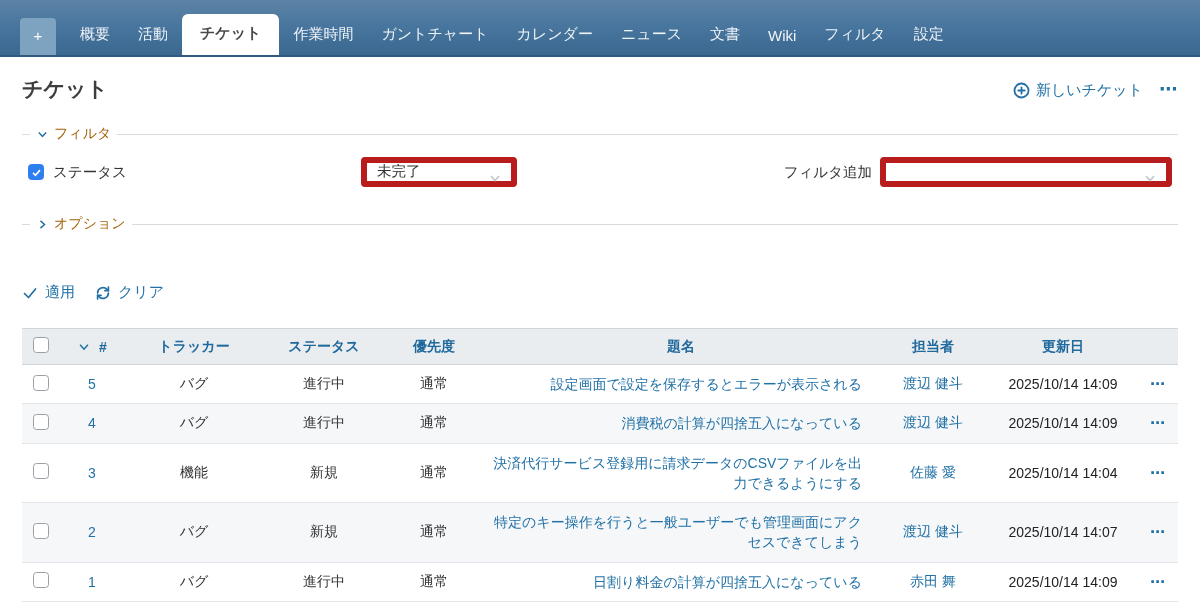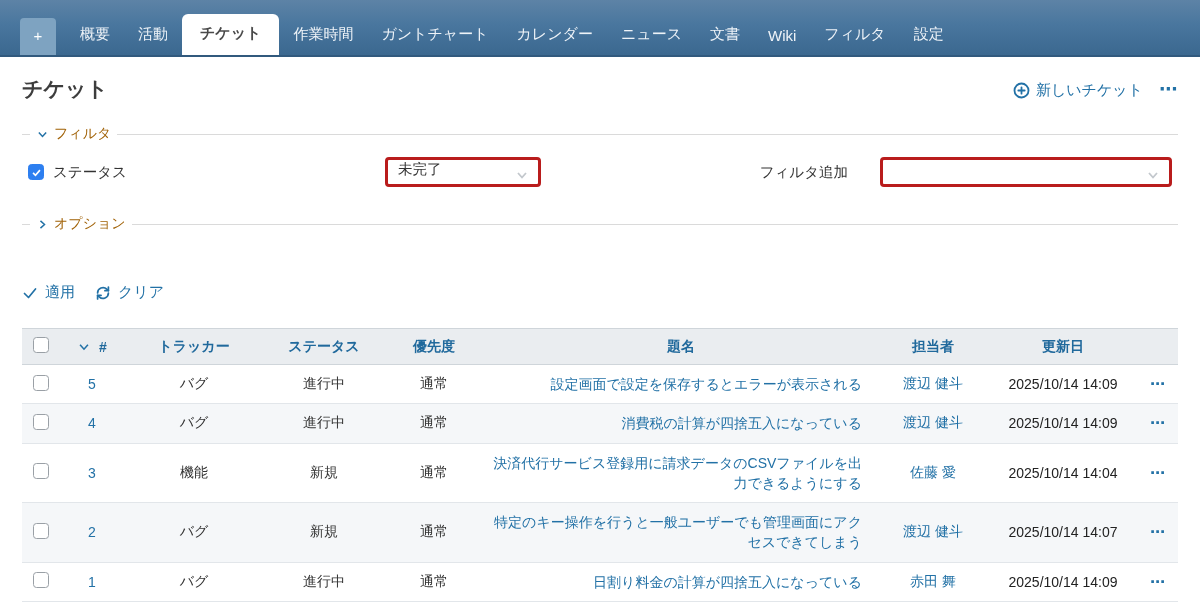--- a/index.html
+++ b/index.html
@@ -27,22 +27,22 @@
     display:flex; align-items:center; gap:5px; cursor:pointer; }
   .chev { stroke:#2271a6; stroke-width:1.8; fill:none; }
 
   .filter-body { display:flex; align-items:center; padding:14px 6px 16px; }
   .cb { width:16px; height:16px; border:1.5px solid #9aa0a6; border-radius:3.5px; background:#fff;
     display:inline-flex; align-items:center; justify-content:center; flex:0 0 auto; cursor:pointer; }
   .cb.checked { background:#2d7ff0; border-color:#2d7ff0; }
   .cb.checked svg { stroke:#fff; stroke-width:2.4; fill:none; }
   .field-label { font-size:14.5px; margin-left:9px; }
   .status-col { width:333px; display:flex; align-items:center; }
-  .select { height:30px; border:3px solid #b91c1c; border-radius:4px; background:#fff;
-    display:flex; align-items:flex-start; padding:0 30px 0 10px; font-size:14.5px; position:relative; cursor:pointer;margin-left:24px; }
+  .select { height:30px; border:6px solid #b91c1c; border-radius:4px; background:#fff;
+    display:flex; align-items:flex-end; padding:0 30px 0 10px; font-size:14.5px; position:relative; cursor:pointer; }
   .select .sel-chev { position:absolute; right:8px; top:7px; stroke:#c3c8cd; stroke-width:1.8; fill:none; }
   .status-select { width:156px; }
   .spacer { flex:1; }
   .addfilter-label { font-size:14.5px; margin-right:8px; }
   .addfilter-select { width:292px; }
 
   .options-fieldset { margin-top:12px; padding-bottom:2px; }
 
   .query-actions { display:flex; align-items:center; gap:20px; margin-top:48px; color:#2271a6; font-size:15px; }
   .query-actions .link { display:flex; align-items:center; gap:7px; cursor:pointer; }

